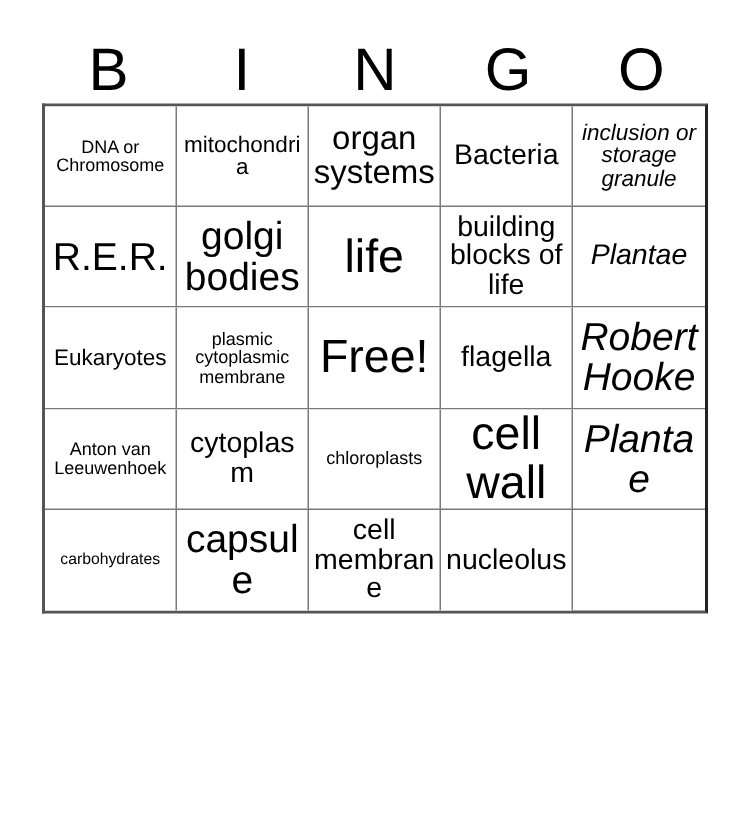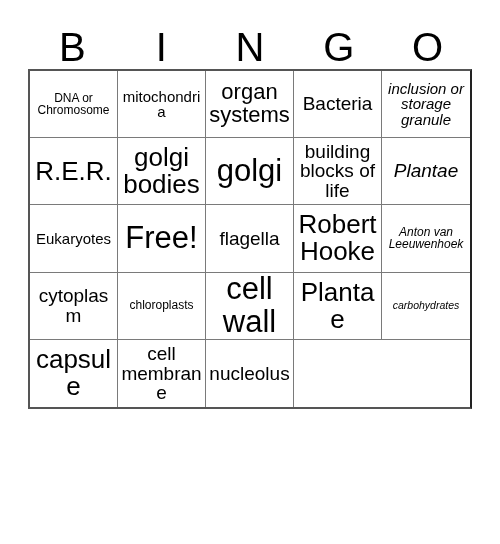--- a/index.html
+++ b/index.html
@@ -117,30 +117,33 @@
       <div class="bingo-cell">
         <span class="cell-text fs-sm">inclusion or storage granule</span>
       </div>
       <div class="bingo-cell">
         <span class="cell-text fs-xl">R.E.R.</span>
       </div>
       <div class="bingo-cell">
         <span class="cell-text fs-xl">golgi bodies</span>
       </div>
       <div class="bingo-cell">
-        <span class="cell-text fs-xxl">golgi</span>
+        <span class="cell-text fs-xxl">life</span>
       </div>
       <div class="bingo-cell">
         <span class="cell-text fs-md">building blocks of life</span>
       </div>
       <div class="bingo-cell">
         <span class="cell-text fs-md">Plantae</span>
       </div>
       <div class="bingo-cell">
         <span class="cell-text fs-sm">Eukaryotes</span>
+      </div>
+      <div class="bingo-cell">
+        <span class="cell-text fs-xs">plasmic cytoplasmic membrane</span>
       </div>
       <div class="bingo-cell">
         <span class="cell-text fs-xxl">Free!</span>
       </div>
       <div class="bingo-cell">
         <span class="cell-text fs-md">flagella</span>
       </div>
       <div class="bingo-cell">
         <span class="cell-text fs-xl">Robert Hooke</span>
       </div>

